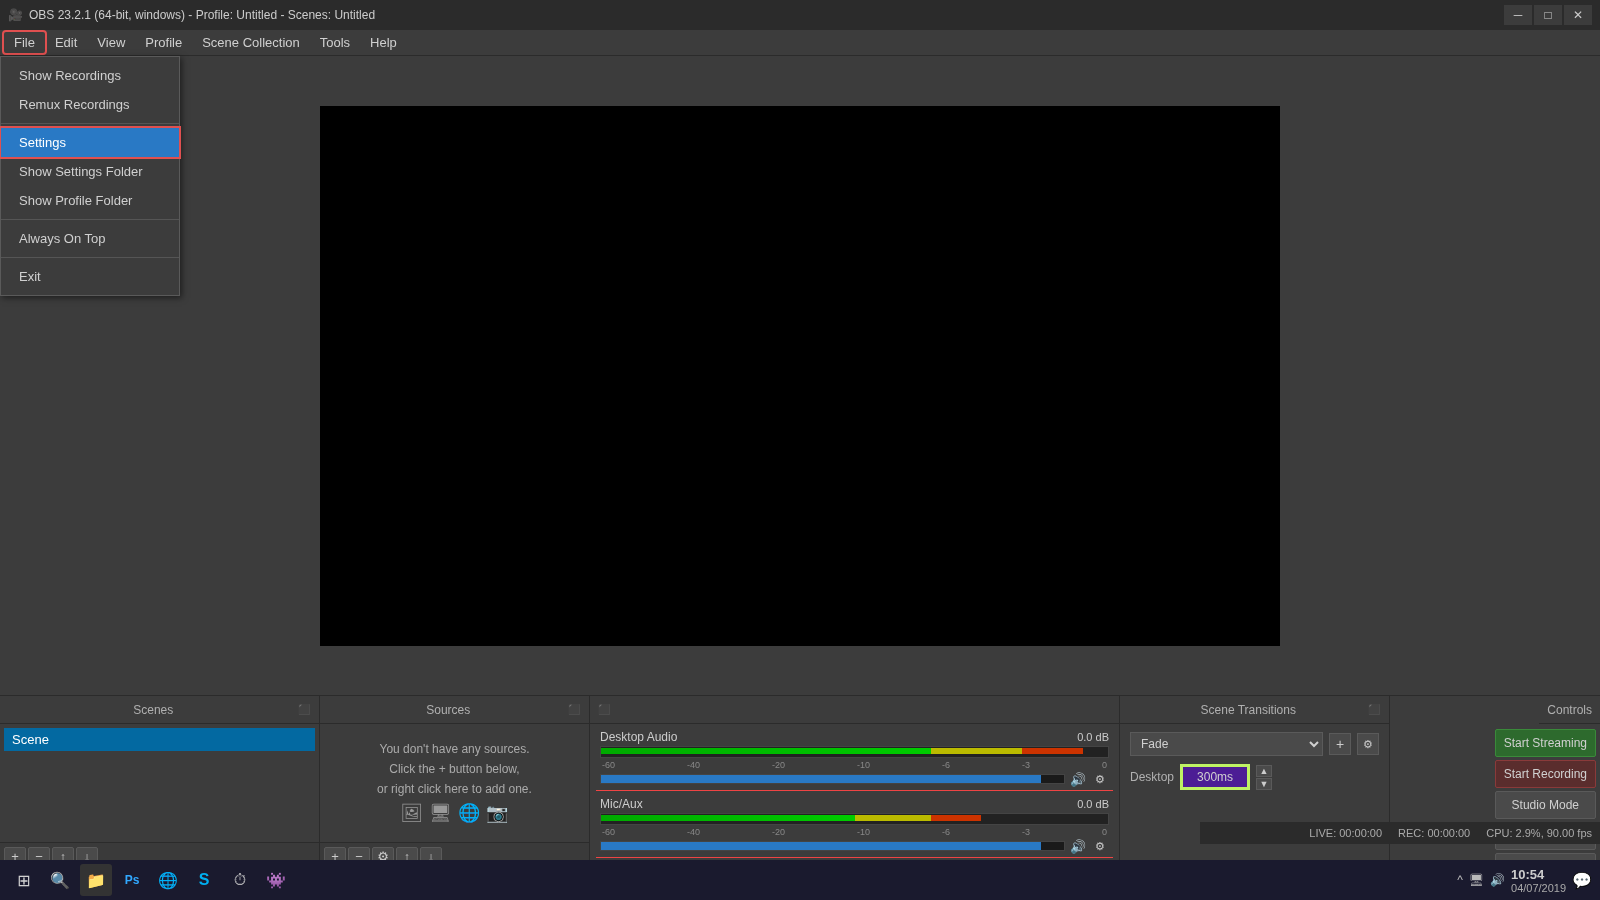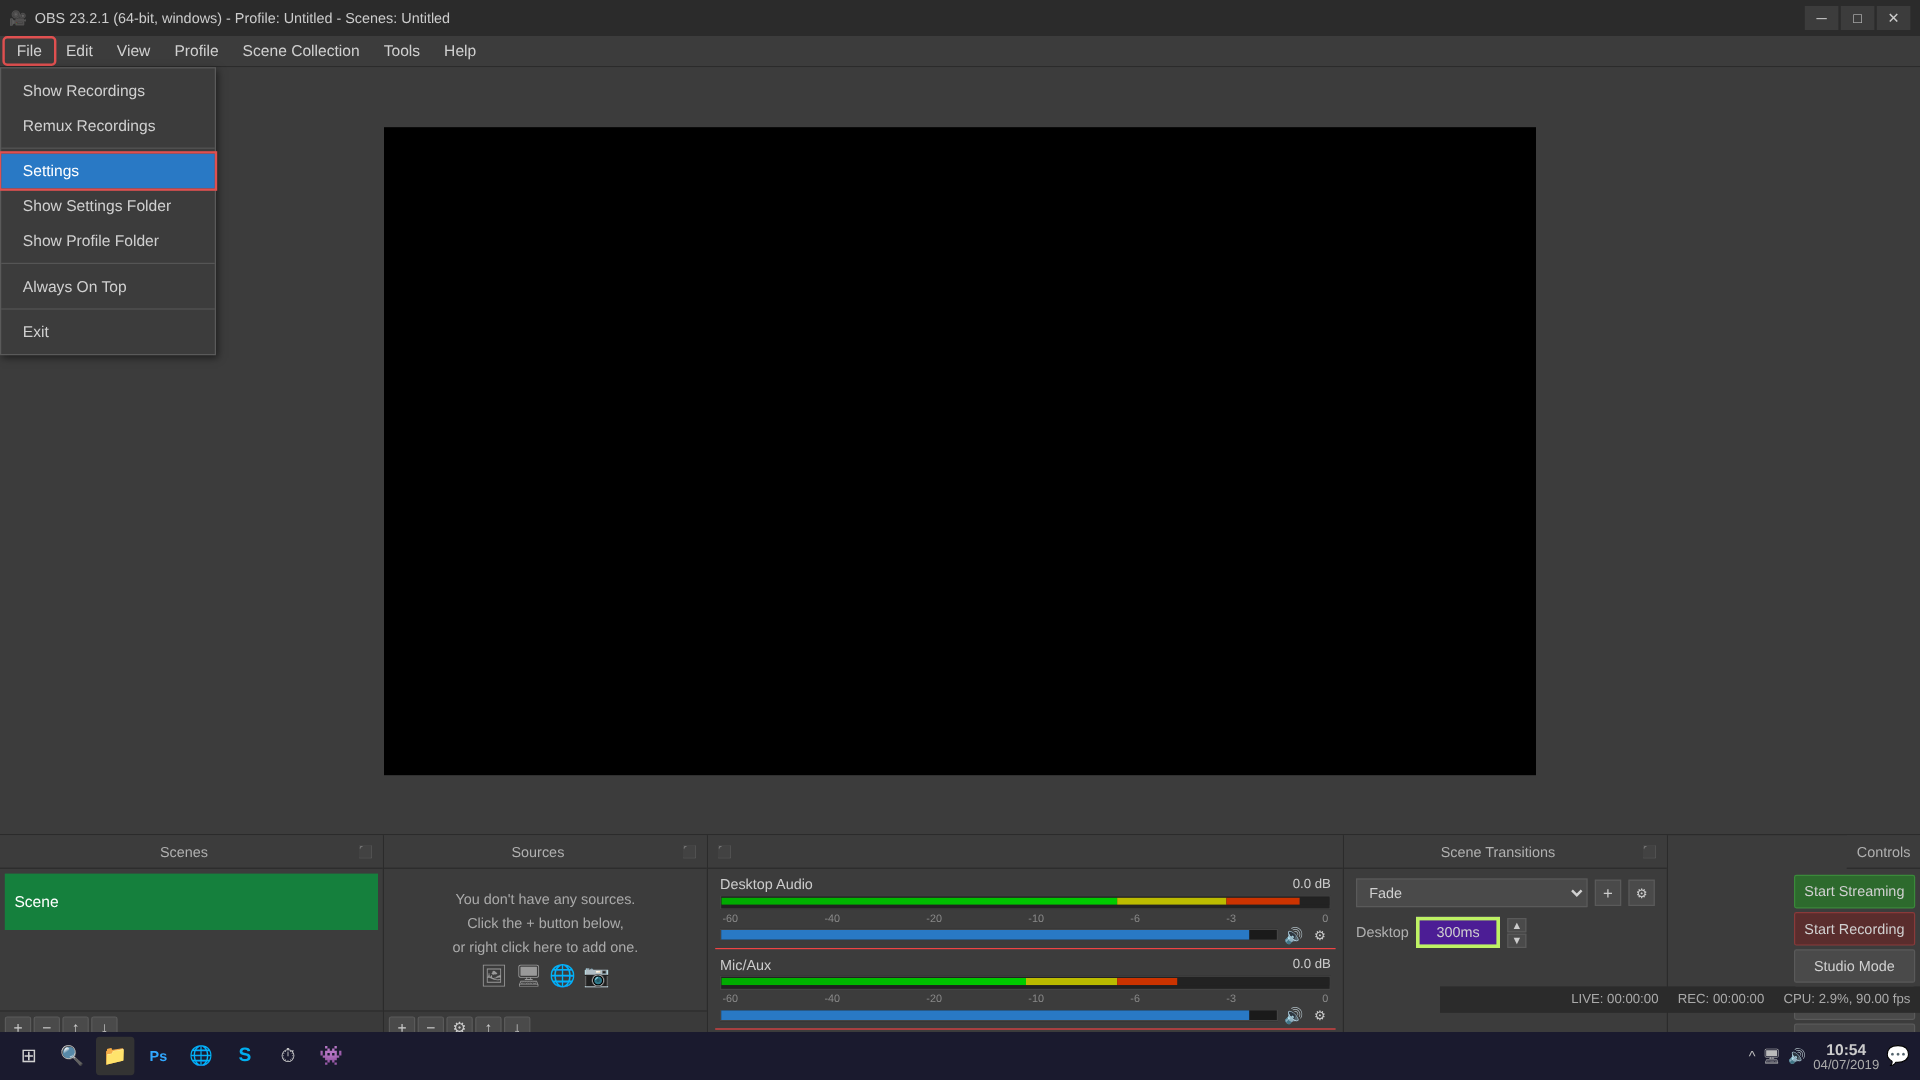--- a/index.html
+++ b/index.html
@@ -148,23 +148,23 @@
     #controls-panel { width: 210px; border-right: none; align-items: flex-end; }
 
     .panel-content {
       flex: 1;
       padding: 4px;
       overflow: hidden;
     }
 
     
     .scene-item {
-      background: #15803d;
+      background: #0369a1;
       color: #fff;
-      padding: 16px 8px;
+      padding: 4px 8px;
       font-size: 13px;
       cursor: pointer;
     }
 
     
     .sources-empty {
       display: flex;
       flex-direction: column;
       align-items: center;
       justify-content: center;
@@ -316,21 +316,21 @@
     .taskbar-icon {
       width: 32px; height: 32px;
       display: flex; align-items: center; justify-content: center;
       background: transparent;
       border-radius: 3px;
       cursor: pointer;
       font-size: 16px;
     }
     .taskbar-icon.active { background: #333; }
     .sys-tray { display: flex; align-items: center; gap: 6px; font-size: 12px; color: #bbb; }
-    .clock { text-align: center; }
+    .clock { }
     .clock-time { font-size: 13px; font-weight: bold; }
     .clock-date { font-size: 11px; color: #aaa; }
 
     
     #status-bar {
       position: absolute;
       bottom: 56px;
       right: 0;
       width: 400px;
       height: 22px;

